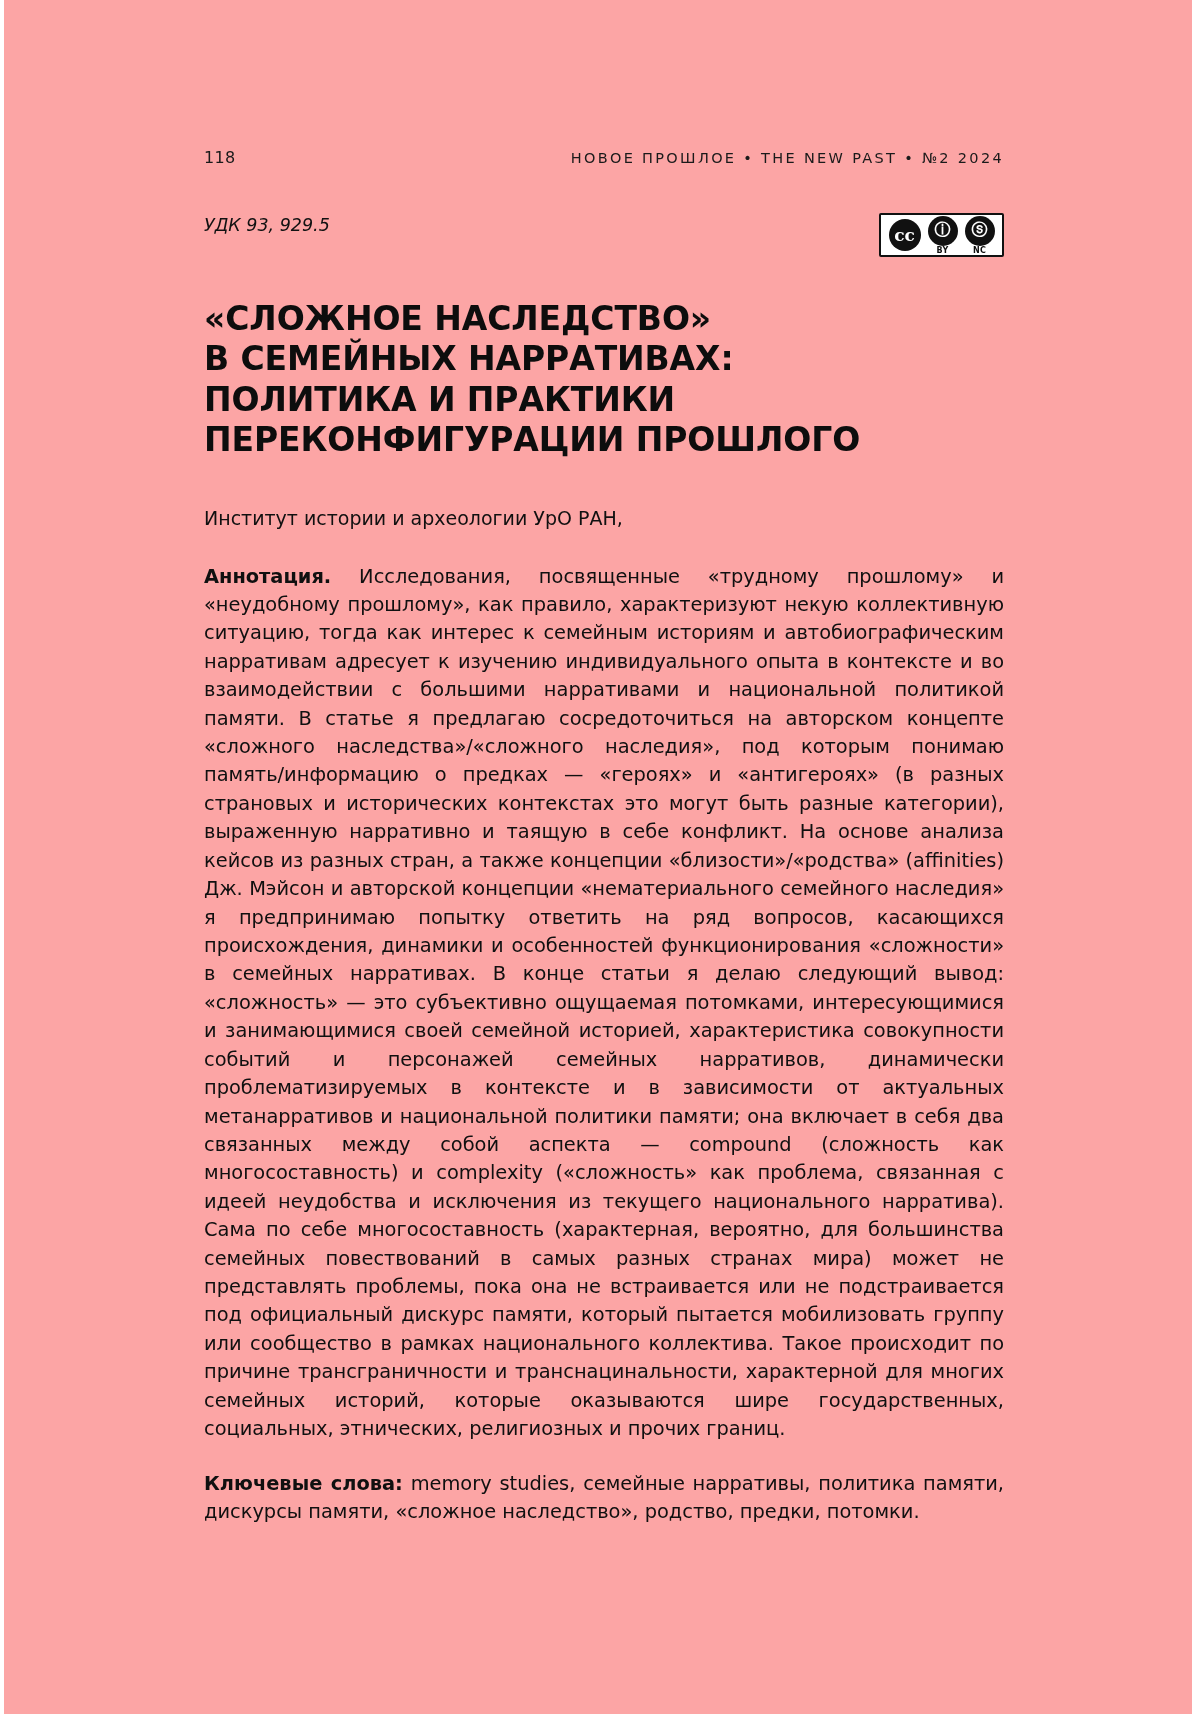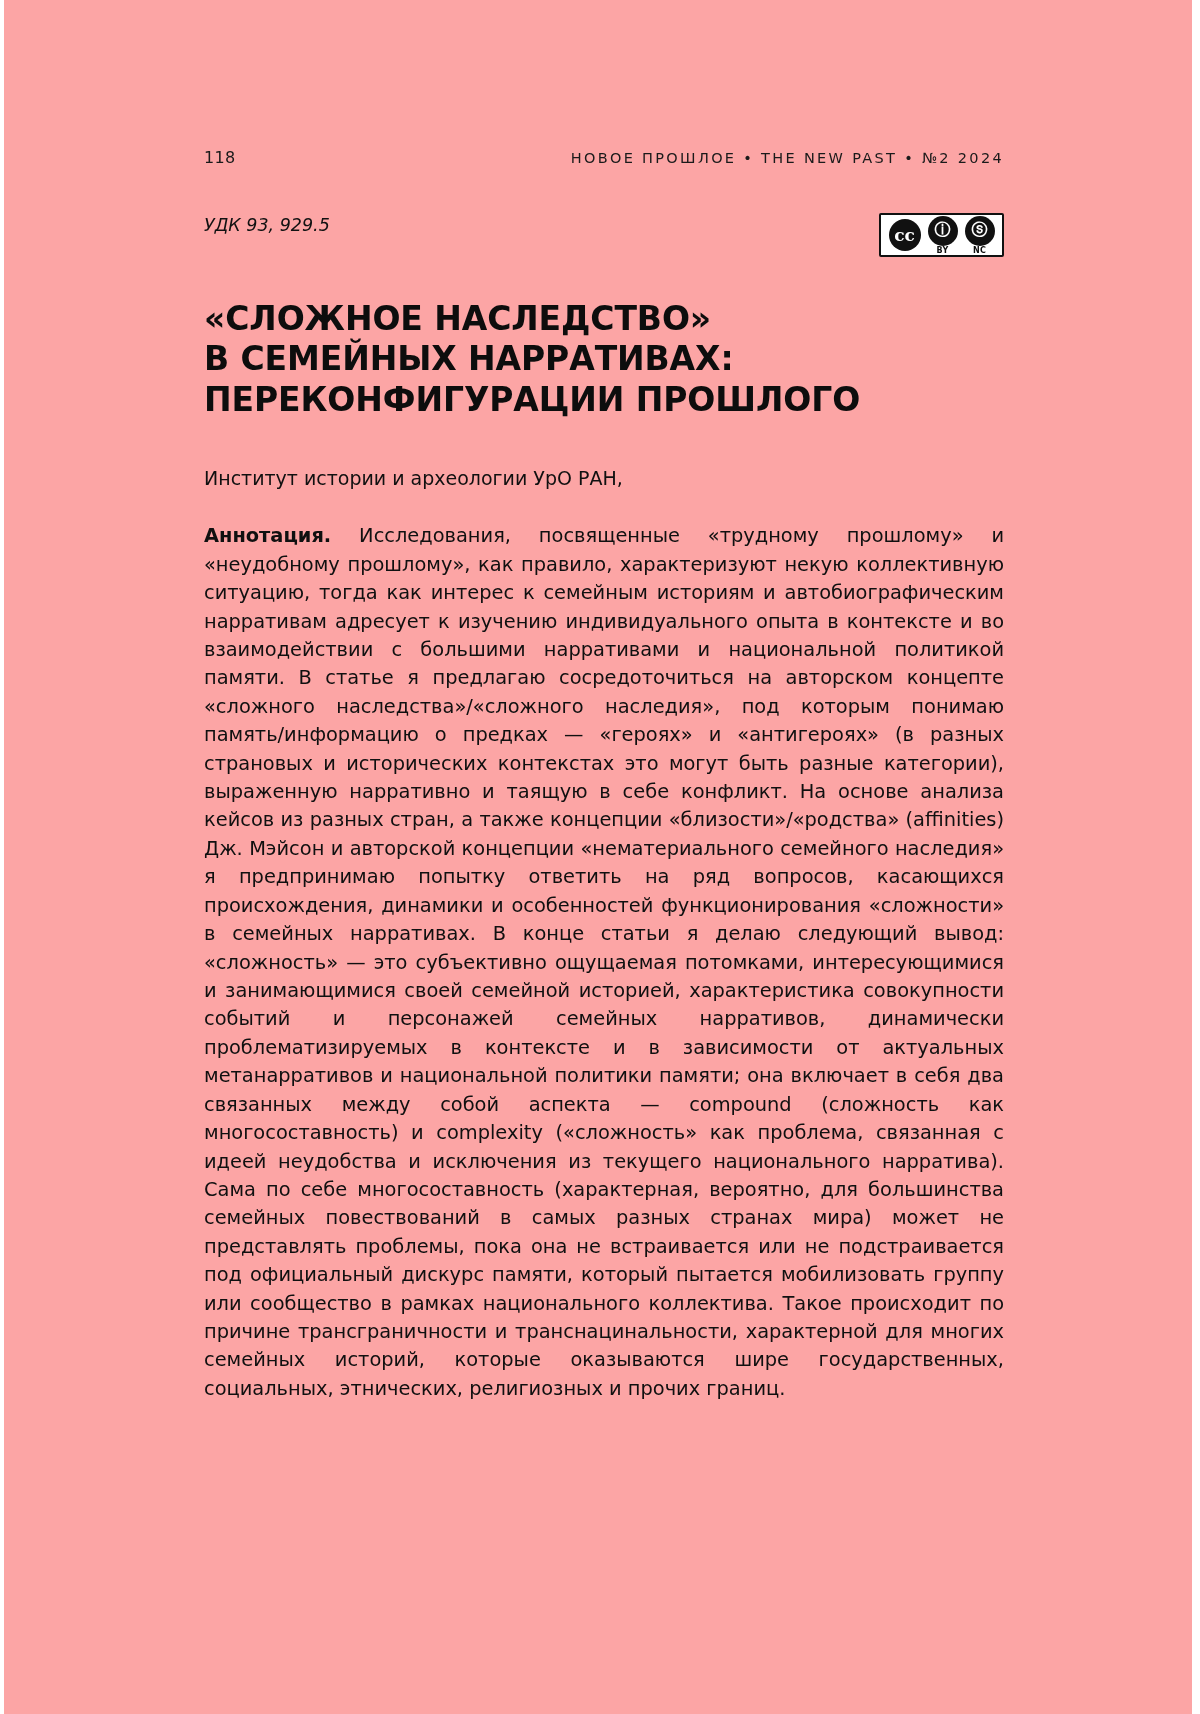--- a/index.html
+++ b/index.html
@@ -178,26 +178,30 @@
         <div class="cc-item">
           <div class="cc-circle cc-small">ⓢ</div>
           <div class="cc-caption">NC</div>
         </div>
       </div>
     </div>
 
     <h1 class="title">
       <span class="line">«СЛОЖНОЕ НАСЛЕДСТВО»</span>
       <span class="line">В СЕМЕЙНЫХ НАРРАТИВАХ:</span>
+      <span class="line">ПОЛИТИКА И ПРАКТИКИ</span>
       <span class="line">ПЕРЕКОНФИГУРАЦИИ ПРОШЛОГО</span>
     </h1>
 
     <div class="author-block">
       <div class="affil">Институт истории и археологии УрО РАН,</div>
     </div>
 
     <div class="abstract">
       <b>Аннотация.</b><span> Исследования, посвященные «трудному прошлому» и «неудобному прошлому», как правило, характеризуют некую коллективную ситуацию, тогда как интерес к семейным историям и автобиографическим нарративам адресует к изучению индивидуального опыта в контексте и во взаимодействии с большими нарративами и национальной политикой памяти. В статье я предлагаю сосредоточиться на авторском концепте «сложного наследства»/«сложного наследия», под которым понимаю память/информацию о предках — «героях» и «антигероях» (в разных страновых и исторических контекстах это могут быть разные категории), выраженную нарративно и таящую в себе конфликт. На основе анализа кейсов из разных стран, а также концепции «близости»/«родства» (affinities) Дж. Мэйсон и авторской концепции «нематериального семейного наследия» я предпринимаю попытку ответить на ряд вопросов, касающихся происхождения, динамики и особенностей функционирования «сложности» в семейных нарративах. В конце статьи я делаю следующий вывод: «сложность» — это субъективно ощущаемая потомками, интересующимися и занимающимися своей семейной историей, характеристика совокупности событий и персонажей семейных нарративов, динамически проблематизируемых в контексте и в зависимости от актуальных метанарративов и национальной политики памяти; она включает в себя два связанных между собой аспекта — compound (сложность как многосоставность) и complexity («сложность» как проблема, связанная с идеей неудобства и исключения из текущего национального нарратива). Сама по себе многосоставность (характерная, вероятно, для большинства семейных повествований в самых разных странах мира) может не представлять проблемы, пока она не встраивается или не подстраивается под официальный дискурс памяти, который пытается мобилизовать группу или сообщество в рамках национального коллектива. Такое происходит по причине трансграничности и транснацинальности, характерной для многих семейных историй, которые оказываются шире государственных, социальных, этнических, религиозных и прочих границ.</span>
     </div>
 
+    <div class="keywords">
+      <b>Ключевые слова:</b><span> memory studies, семейные нарративы, политика памяти, дискурсы памяти, «сложное наследство», родство, предки, потомки.</span>
+    </div>
 
   </div>
 </div>
 
 </body></html>

